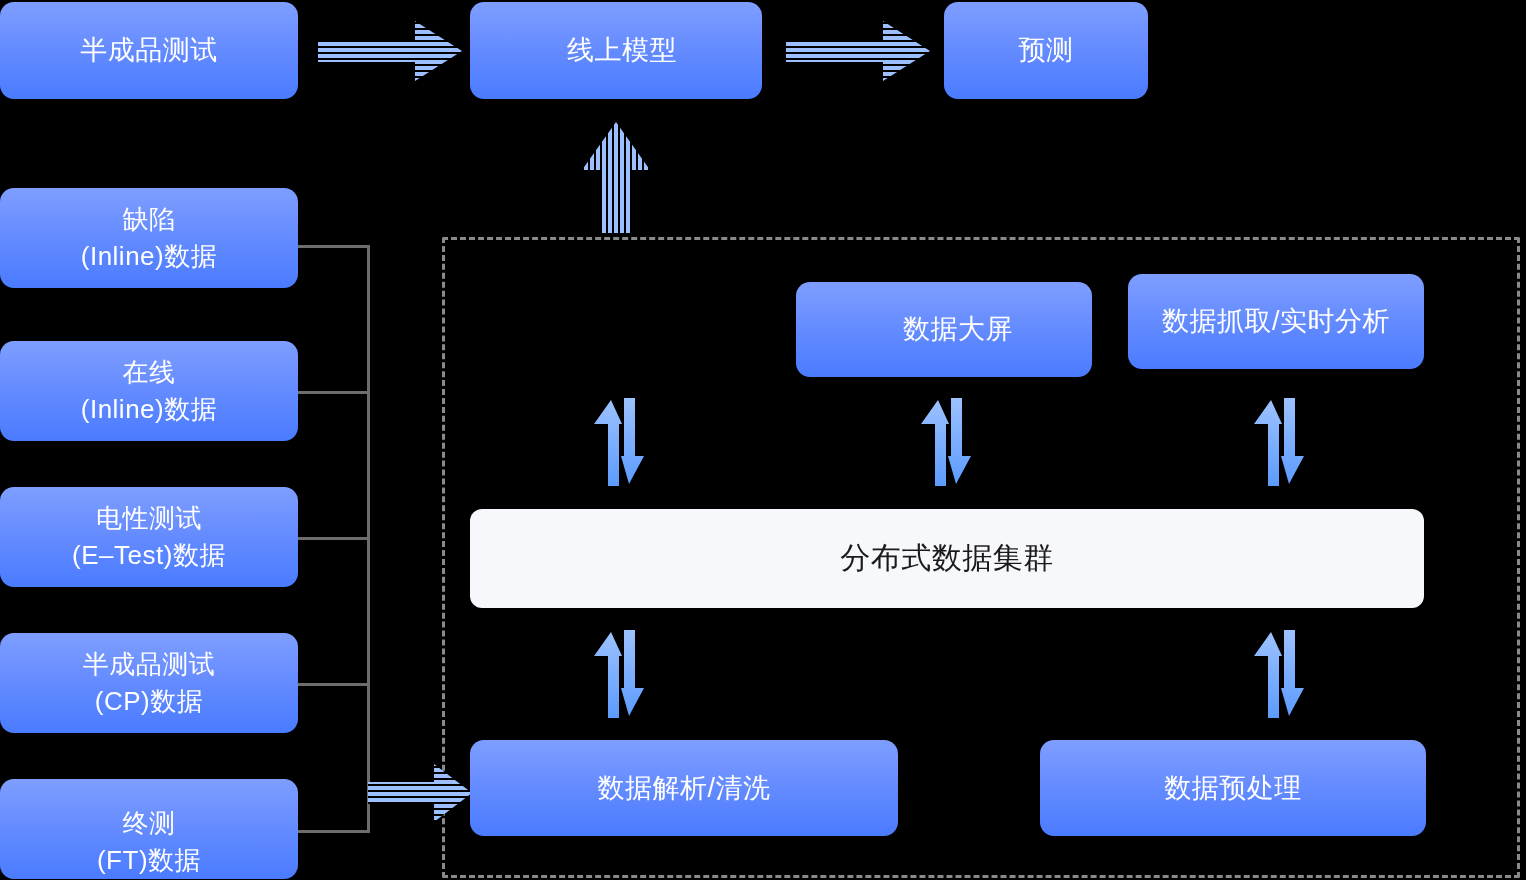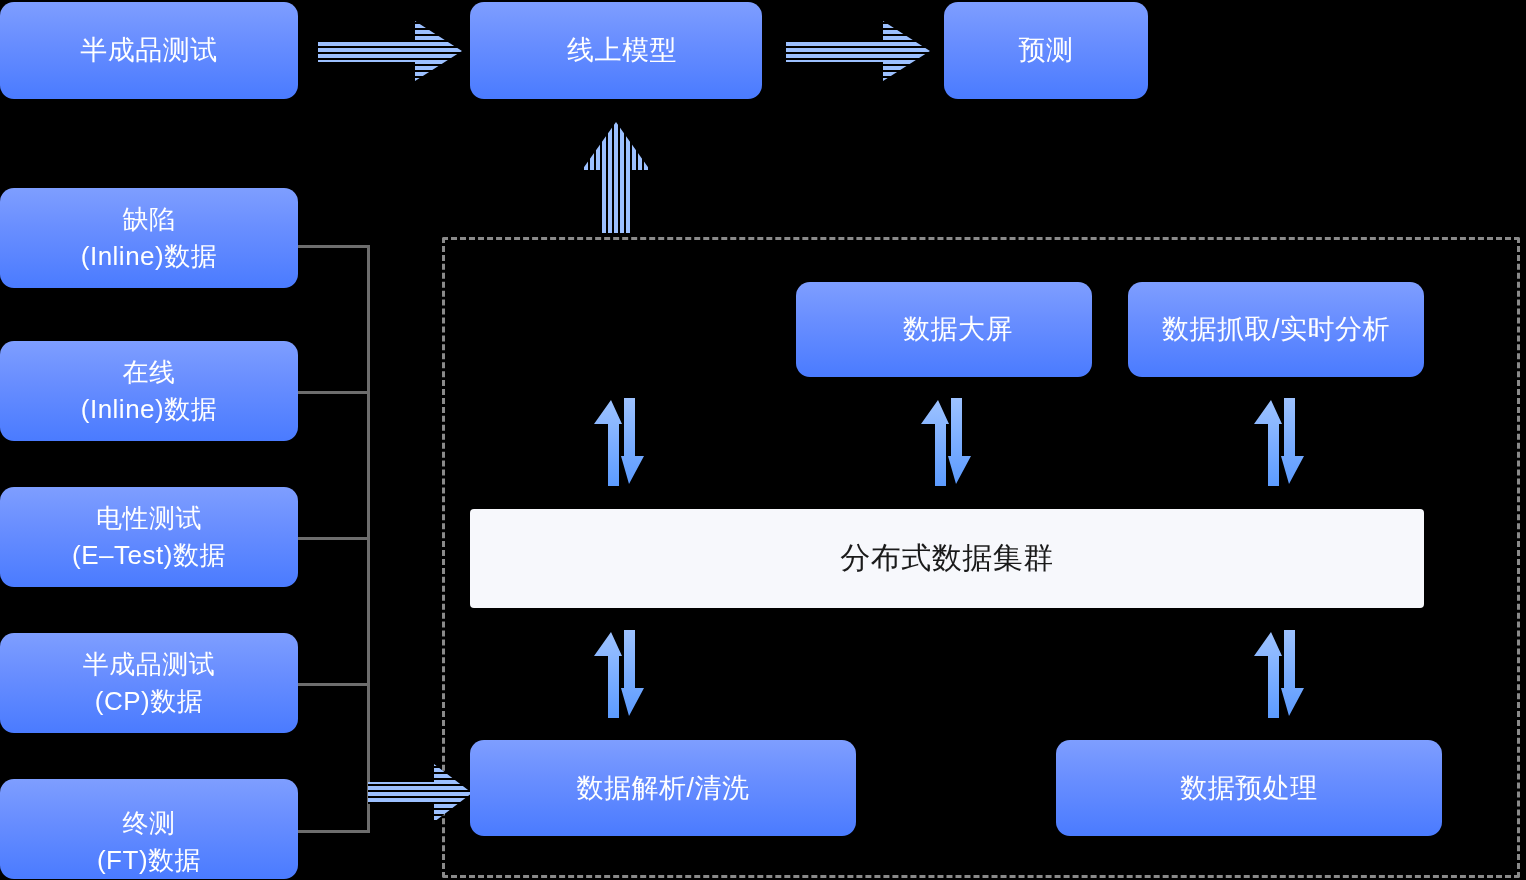--- a/index.html
+++ b/index.html
@@ -33,21 +33,21 @@
     background:linear-gradient(180deg,#7e9eff 0%,#6a8fff 38%,#4a7bff 100%);
   }
   .node.two-line{ font-size:26px; }
   .node .ln{display:block;white-space:nowrap;}
 
   
   .node.light{
     background:#f7f8fc;
     color:#1a1a1a;
     font-size:30px;
-    border-radius:4px;
+    border-radius:12px;
   }
 
   
   .bline{
     position:absolute;
     background:#6d6d6d;
   }
 
   
   .dashed-region{
@@ -153,21 +153,21 @@
     <svg width="104" height="62" viewBox="0 0 104 62">
       <path d="M0,20 L66,20 L66,2 L104,31 L66,60 L66,42 L0,42 Z" fill="url(#stripeH)"></path>
     </svg>
   </div>
 
 
   <div class="node" style="left:796px; top:282px; width:296px; height:95px;padding-left:28px;">
     <span class="ln">数据大屏</span>
   </div>
 
-  <div class="node" style="left:1128px; top:282px; width:296px; height:95px;">
+  <div class="node" style="left:1128px; top:274px; width:296px; height:95px;">
     <span class="ln">数据抓取/实时分析</span>
   </div>
 
   <div class="dbl-arrow" style="left:588px; top:398px;">
     <svg width="62" height="88" viewBox="0 0 62 88">
       <defs>
         <linearGradient id="agrad" x1="0" y1="0" x2="0" y2="1">
           <stop offset="0%" stop-color="#9dc2ff"></stop>
           <stop offset="100%" stop-color="#5c9bff"></stop>
         </linearGradient>
@@ -202,21 +202,21 @@
     </svg>
   </div>
 
   <div class="dbl-arrow" style="left:1248px; top:630px;">
     <svg width="62" height="88" viewBox="0 0 62 88">
       <path d="M20,88 L20,26 L6,26 L23,2 L34,26 L31,26 L31,88 Z" fill="url(#agrad)"></path>
       <path d="M36,0 L47,0 L47,58 L56,58 L41,86 L33,58 L36,58 Z" fill="url(#agrad)"></path>
     </svg>
   </div>
 
-  <div class="node" style="left:470px; top:740px; width:386px; height:96px;">
+  <div class="node" style="left:470px; top:740px; width:428px; height:96px;">
     <span class="ln">数据解析/清洗</span>
   </div>
 
-  <div class="node" style="left:1040px; top:740px; width:386px; height:96px;margin-left:16px;">
+  <div class="node" style="left:1040px; top:740px; width:386px; height:96px;">
     <span class="ln">数据预处理</span>
   </div>
 
 </div>
 
 </body></html>

